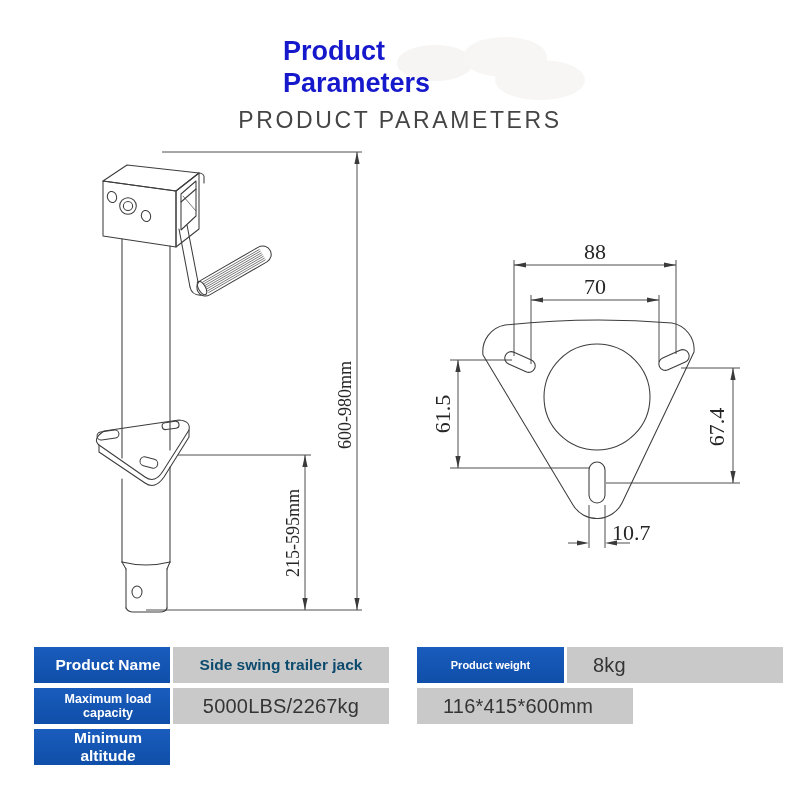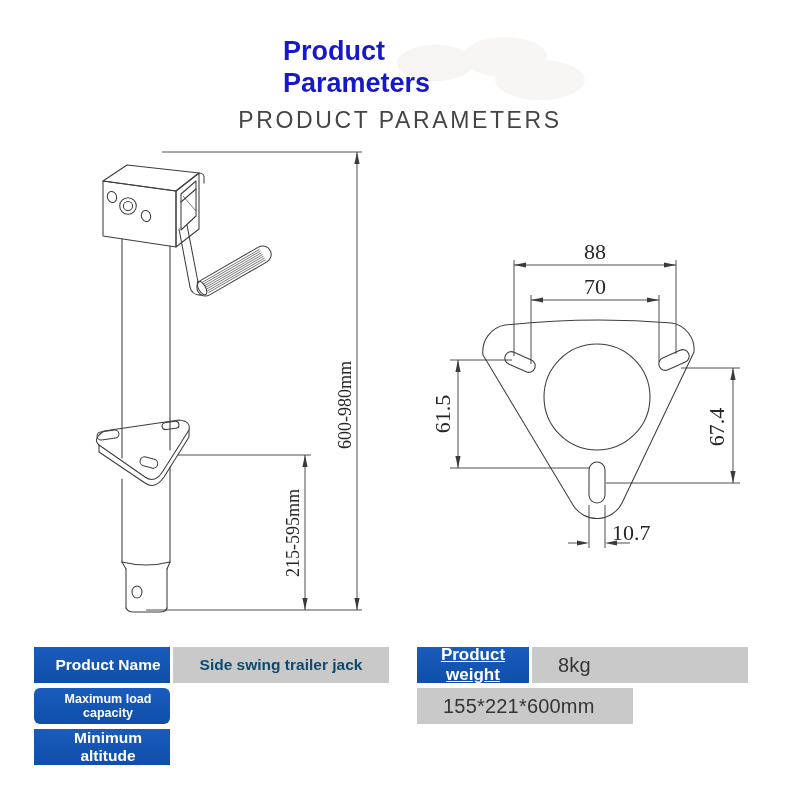--- a/index.html
+++ b/index.html
@@ -40,22 +40,22 @@
   .spec-table.left{left:34px;top:647px;}
   .spec-table.right{left:417px;top:647px;}
   .spec-row{display:flex;margin-bottom:5px;}
   .spec-label{
     background:linear-gradient(180deg,#1a5cbd 0%,#0f4fa9 100%);
     background-color:var(--header-blue);
     color:#ffffff;font-weight:700;display:flex;align-items:center;justify-content:center;
     height:36px;margin-right:3px;text-align:center;
   }
   .spec-table.left .spec-label{width:124px;font-size:15.5px;padding-left:12px;}
-  .spec-table.right .spec-label{width:112px;font-size:17px;text-decoration:underline;}
-  .spec-row.small-label .spec-label{font-size:12.5px;border-radius:6px;}
+  .spec-table.right .spec-label{width:147px;font-size:11px;}
+  .spec-row.small-label .spec-label{font-size:12.5px;}
   .spec-value{
     background:var(--cell-gray);color:var(--value-dark);
     display:flex;align-items:center;height:36px;width:216px;
   }
   .spec-table.left .spec-value{justify-content:center;}
   .spec-table.right .spec-value{justify-content:flex-start;padding-left:26px;width:190px;}
   .v-bold{font-size:15.5px;font-weight:700;color:#0c4a6e;}
   .v-num{font-size:20px;font-weight:400;letter-spacing:0.2px;}
 </style>
 </head>
@@ -176,27 +176,28 @@
   </g>
 </svg>
 
 <div class="spec-table left">
   <div class="spec-row">
     <div class="spec-label">Product Name</div>
     <div class="spec-value v-bold">Side swing trailer jack</div>
   </div>
   <div class="spec-row small-label">
     <div class="spec-label">Maximum load capacity</div>
+    <div class="spec-value v-num">5000LBS/2267kg</div>
   </div>
   <div class="spec-row">
     <div class="spec-label">Minimum altitude</div>
   </div>
 </div>
 
 <div class="spec-table right">
   <div class="spec-row">
     <div class="spec-label">Product weight</div>
     <div class="spec-value v-num">8kg</div>
   </div>
   <div class="spec-row">
-    <div class="spec-value v-num">155*221*600mm</div>
+    <div class="spec-value v-num">116*415*600mm</div>
   </div>
 </div>
 
 </body></html>

